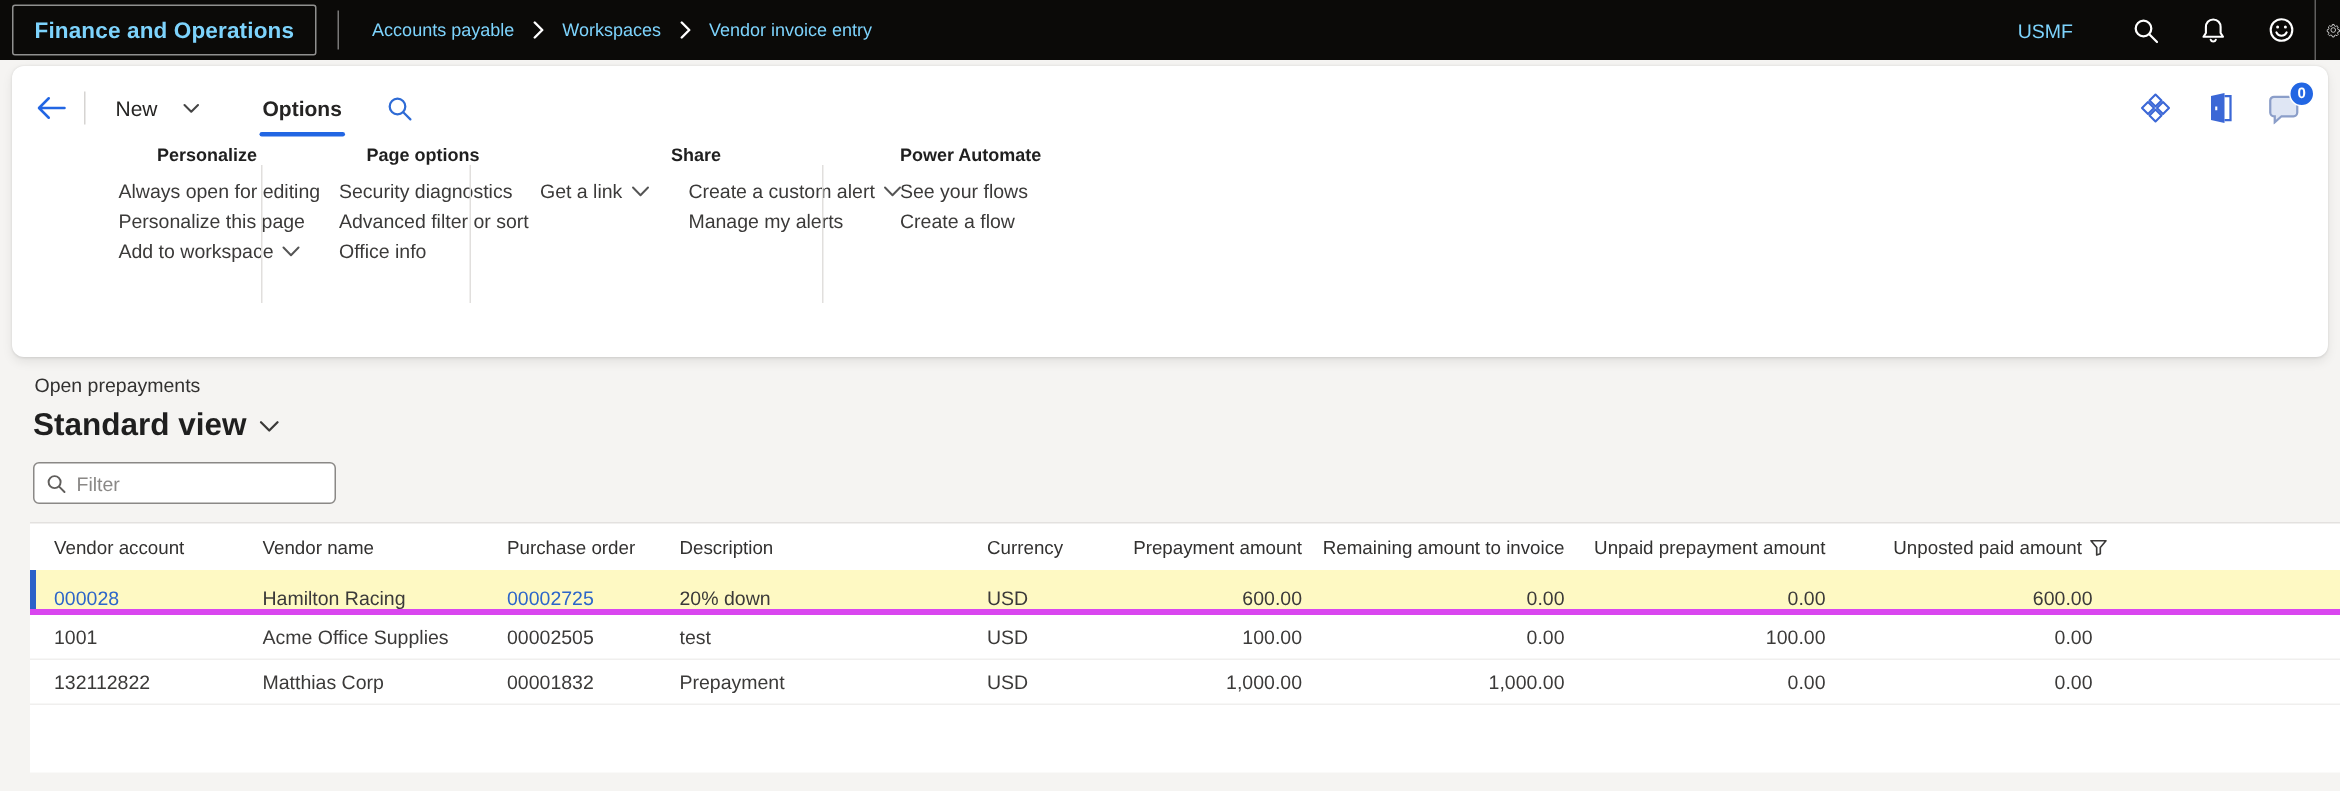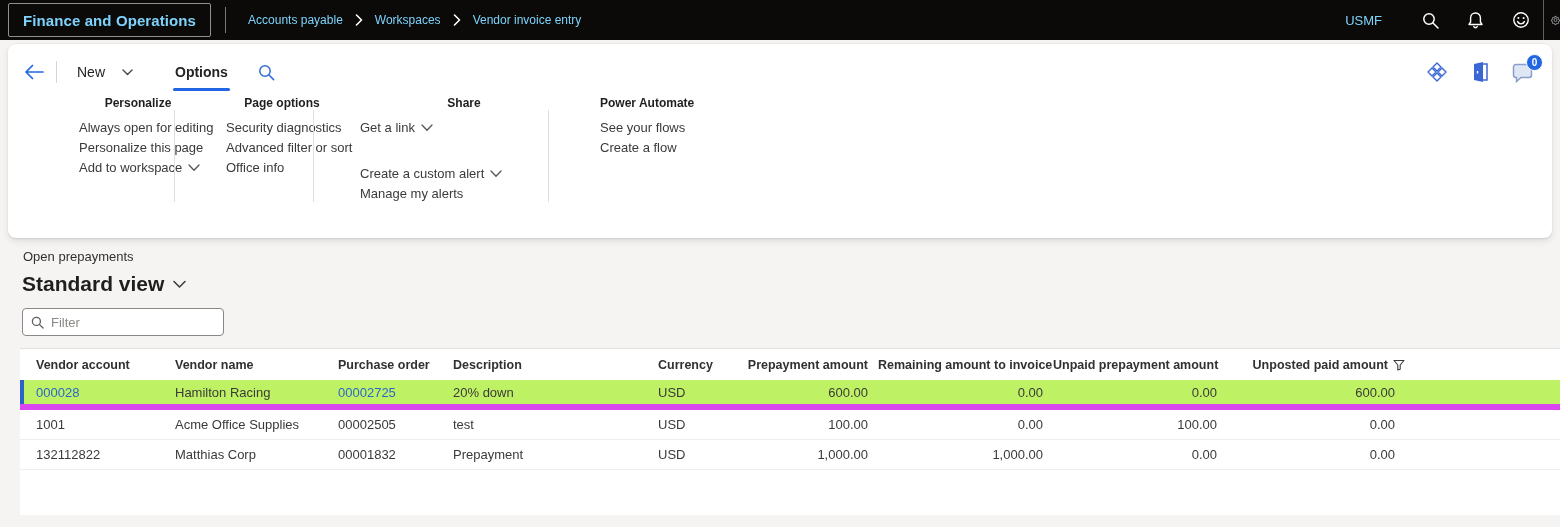--- a/index.html
+++ b/index.html
@@ -53,42 +53,42 @@
     display:flex; align-items:center; justify-content:center; border:1px solid #fff;
   }
 
   
   .menu-group { position:absolute; top:52px;margin-left:38px; }
   .mg-title { font-size:12px; font-weight:bold; color:#1f1f1f; text-align:center; height:22px; }
   .mg-title.left { text-align:left; }
   .mg-item { font-size:13px; color:#3b3a39; line-height:20px; height:20px; display:flex; align-items:center; gap:6px; cursor:pointer; white-space:nowrap; }
   .mg-col { display:flex; flex-direction:column; }
   .mg-divider { position:absolute; top:66px; height:92px; width:1px; background:#e1dfdd; }
-  .share-cols { display:flex; gap:26px;flex-direction:column; }
+  .share-cols { display:flex; gap:26px; }
 
   
   .section-sub { position:absolute; left:23px; top:249px; font-size:13px; color:#323130; }
   .view-title { position:absolute; left:22px; top:272px; font-size:21px; font-weight:bold; color:#1f1f1f; display:flex; align-items:center; gap:9px; cursor:pointer; }
   .filter-box {
     position:absolute; left:22px; top:308px; width:202px; height:28px;
     background:#fff; border:1px solid #8a8886; border-radius:4px;
     display:flex; align-items:center; padding:0 8px; gap:7px;
   }
   .filter-box input { border:none; outline:none; font-size:13px; width:100%; font-family:inherit; color:#323130; background:transparent; }
   .filter-box input::placeholder { color:#8a8886; }
 
   
   .grid {
     position:absolute; left:20px; top:348px; width:1540px; height:167px;
     background:#fff; border-top:1px solid #e3e1df; font-size:13px;
   }
   .g-row { display:flex; align-items:center; padding-left:16px; }
-  .g-head { height:31px; color:#323130; font-weight:bold; font-size:12.5px; }
+  .g-head { height:31px; color:#323130; font-weight:normal; font-size:12.5px; }
   .g-body-row { height:30px; border-bottom:1px solid #f0efee; color:#3b3a39; position:relative; cursor:pointer; }
-  .g-body-row.selected { background:#bef264; border-bottom:6px solid #d946ef; }
+  .g-body-row.selected { background:#fef9c3; border-bottom:4px solid #d946ef;align-items:flex-end; }
   .g-body-row.selected::before { content:""; position:absolute; left:0; top:0; bottom:0; width:4px; background:#2c62c8; }
   .cell { overflow:hidden; white-space:nowrap; padding-right:10px; }
   .c1{width:139px;} .c2{width:163px;} .c3{width:115px;} .c4{width:205px;} .c5{width:80px;}
   .c6{width:140px;} .c7{width:175px;} .c8{width:174px;} .c9{width:178px;}
   .num { text-align:right; }
   .c9h { display:flex; align-items:center; justify-content:flex-end; gap:5px; padding-right:0; }
   .link { color:#2d66c9; cursor:pointer; }
   .hd { cursor:pointer; }
 </style>
 </head>

